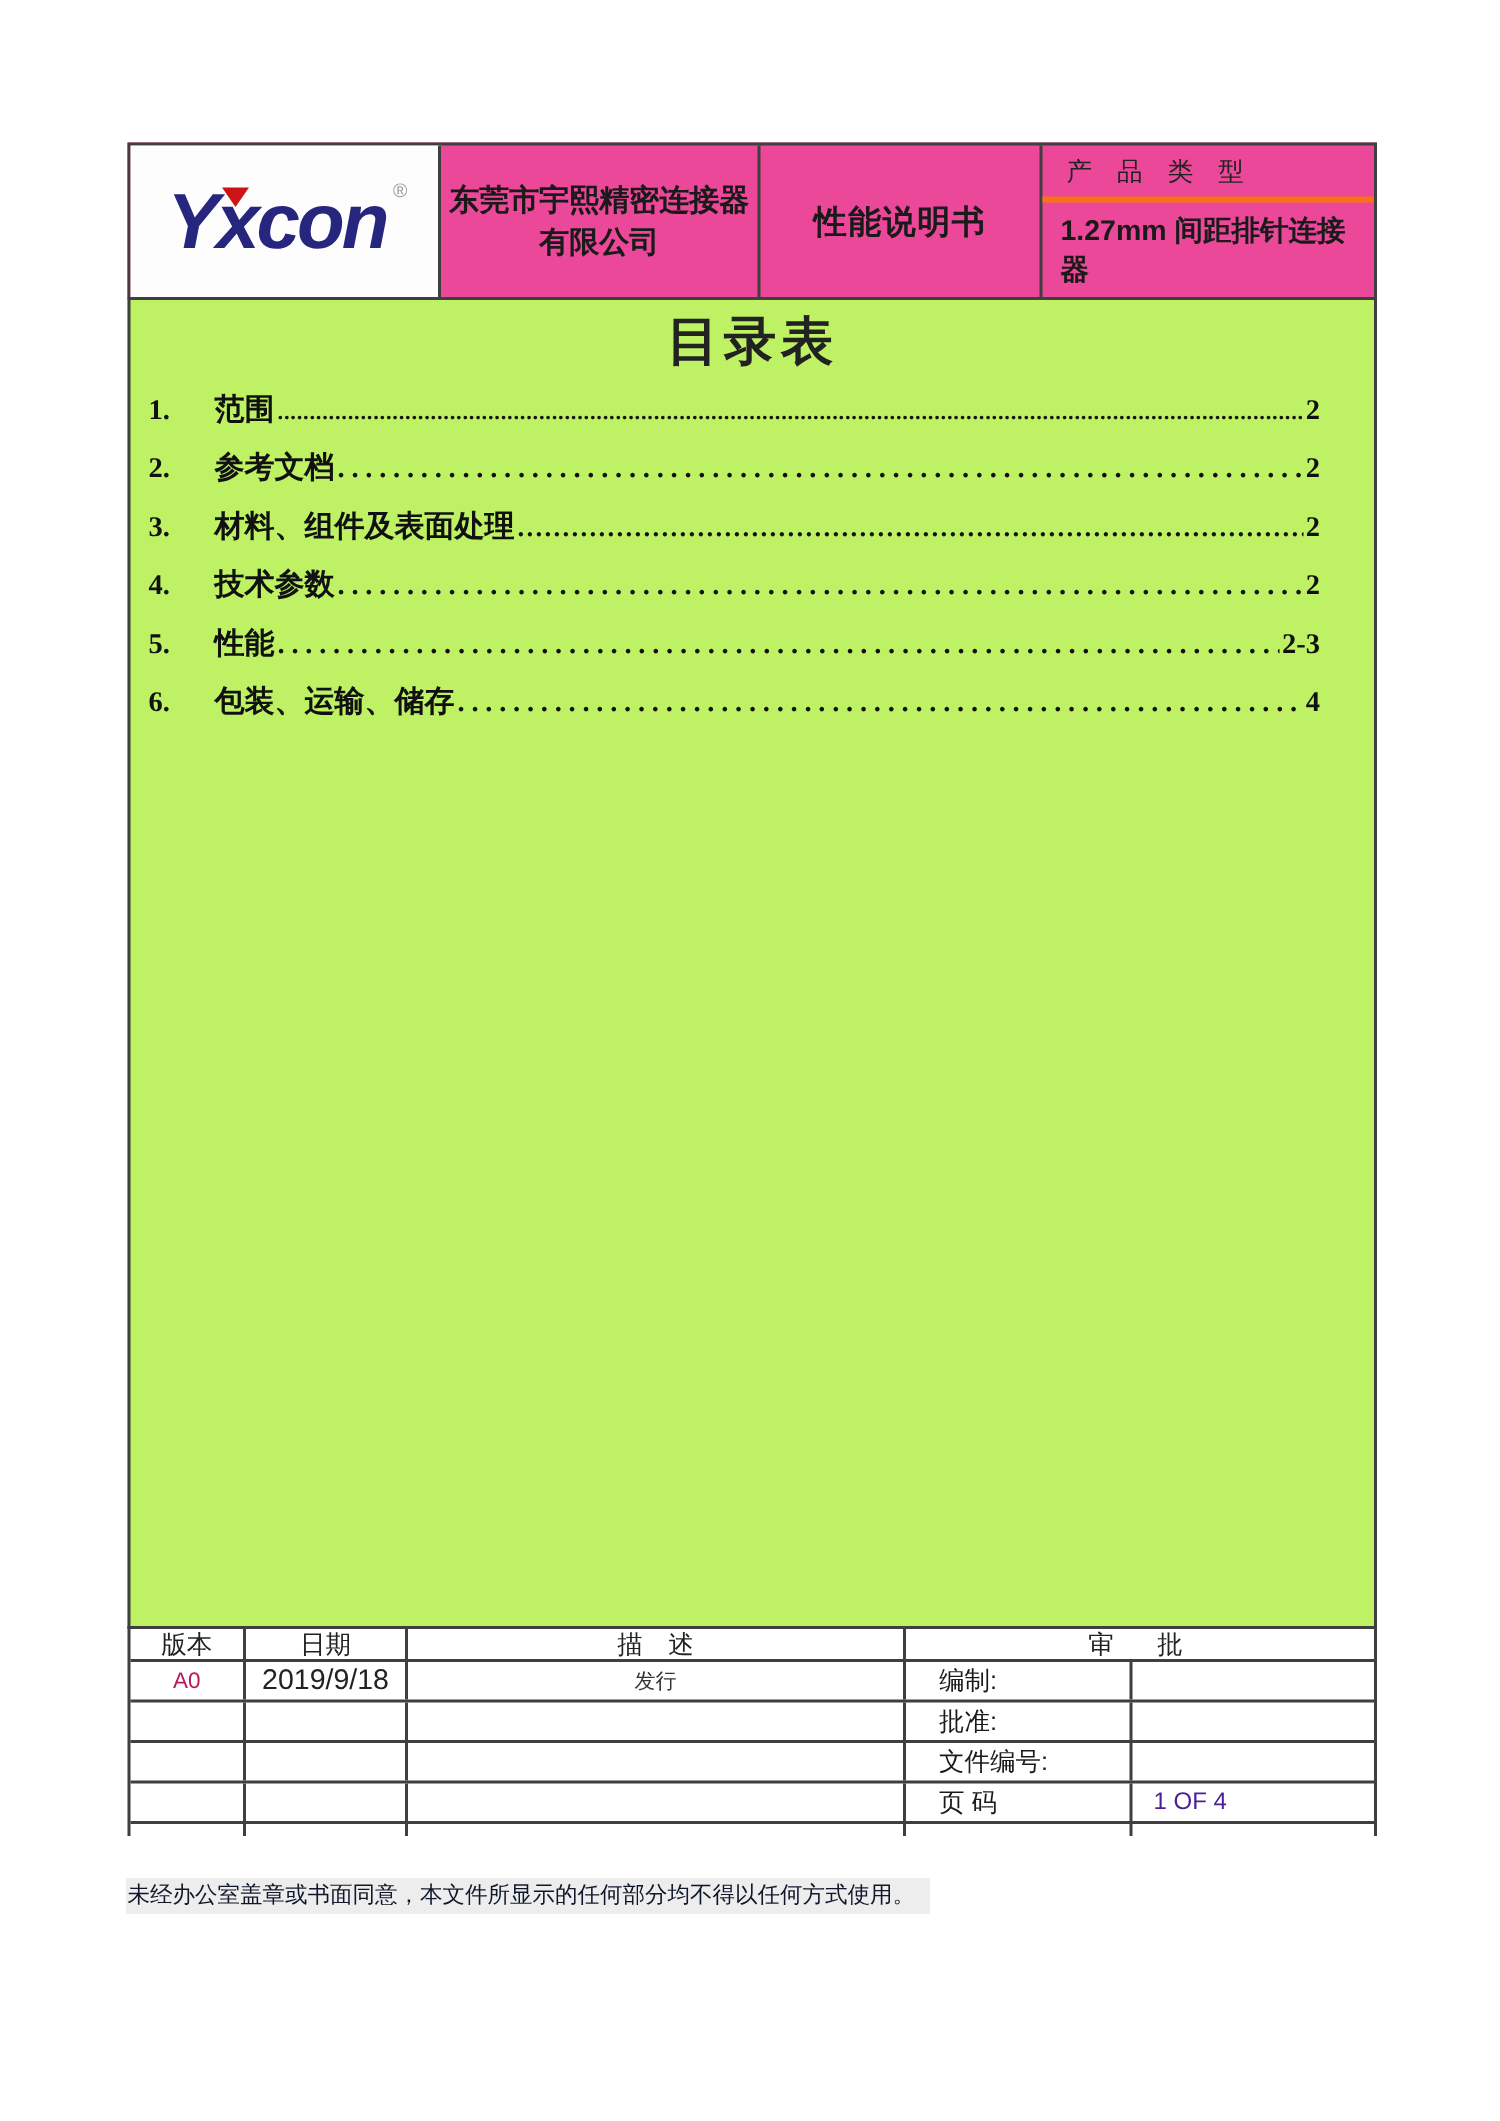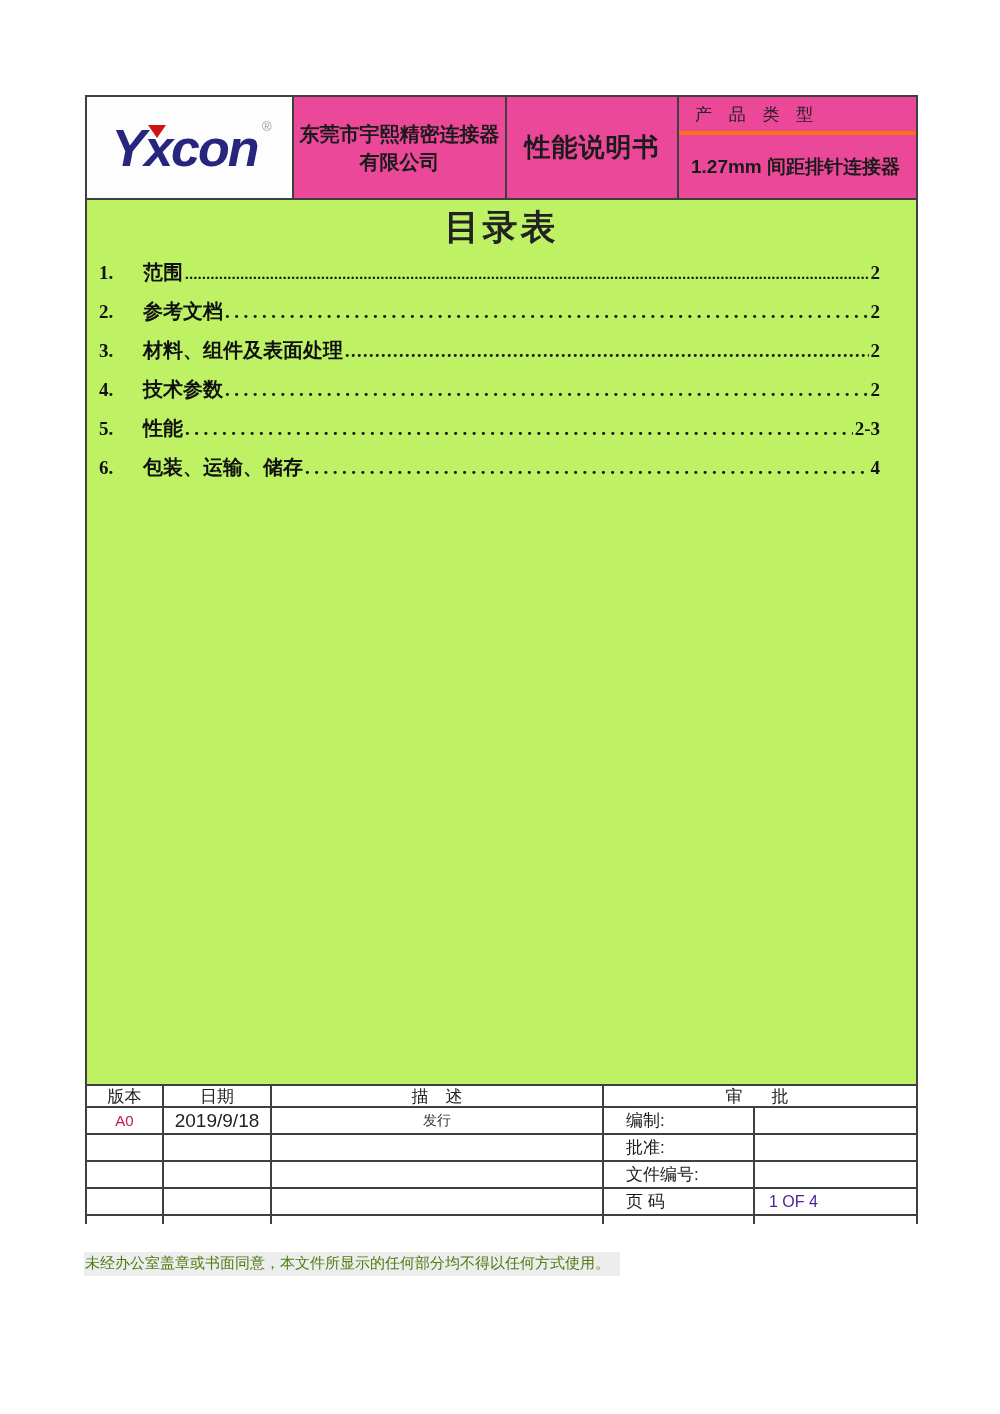--- a/index.html
+++ b/index.html
@@ -13,21 +13,21 @@
 
   
   .header-table {
     position:absolute; left:85px; top:95px; width:833px; height:105px;
     display:flex; border:2px solid #3f3f3f; background:#ec4899;
   }
   .h-cell { border-right:2px solid #3f3f3f; display:flex; align-items:center; justify-content:center; }
   .cell-logo { width:207px; background:#fdfdfd; }
   .cell-company { width:213px; flex-direction:column; text-align:center;
     font-weight:bold; font-size:20px; line-height:28px; }
-  .cell-doctype { width:172px; font-weight:bold; font-size:26px; letter-spacing:1px; }
+  .cell-doctype { width:188px; font-weight:bold; font-size:22px; letter-spacing:1px; }
   .cell-product { flex:1; border-right:none; flex-direction:column; align-items:stretch; justify-content:flex-start; }
   .product-label {
     height:38px; border-bottom:4px solid #f97316; display:flex; align-items:center;
     padding-left:16px; font-size:17px; letter-spacing:6px; color:#222;
   }
   .product-value {
     flex:1; display:flex; align-items:center; padding-left:12px;
     font-weight:bold; font-size:19px;
   }
 
@@ -93,21 +93,21 @@
   .rc.approval-span { flex:1; border-right:none; letter-spacing:6px; }
   .rev-head .rc { justify-content:center; padding-left:0; }
   .val-version { font-size:15px; color:#be185d; }
   .val-date { font-size:19px; color:#222; }
   .val-desc { font-size:14px; color:#333; }
   .val-page { font-size:16px; color:#4c1d95; }
 
   
   .footer-disclaimer {
     position:absolute; left:84px; top:1252px;
-    background:#ededed; color:#4d7c0f;
+    background:#ededed; color:#0f172a;
     font-size:15px; padding:2px 10px 3px 1px; white-space:nowrap;
   }
 </style>
 </head>
 <body>
 
 <div class="page">
 
   <div class="header-table">
     <div class="h-cell cell-logo">

